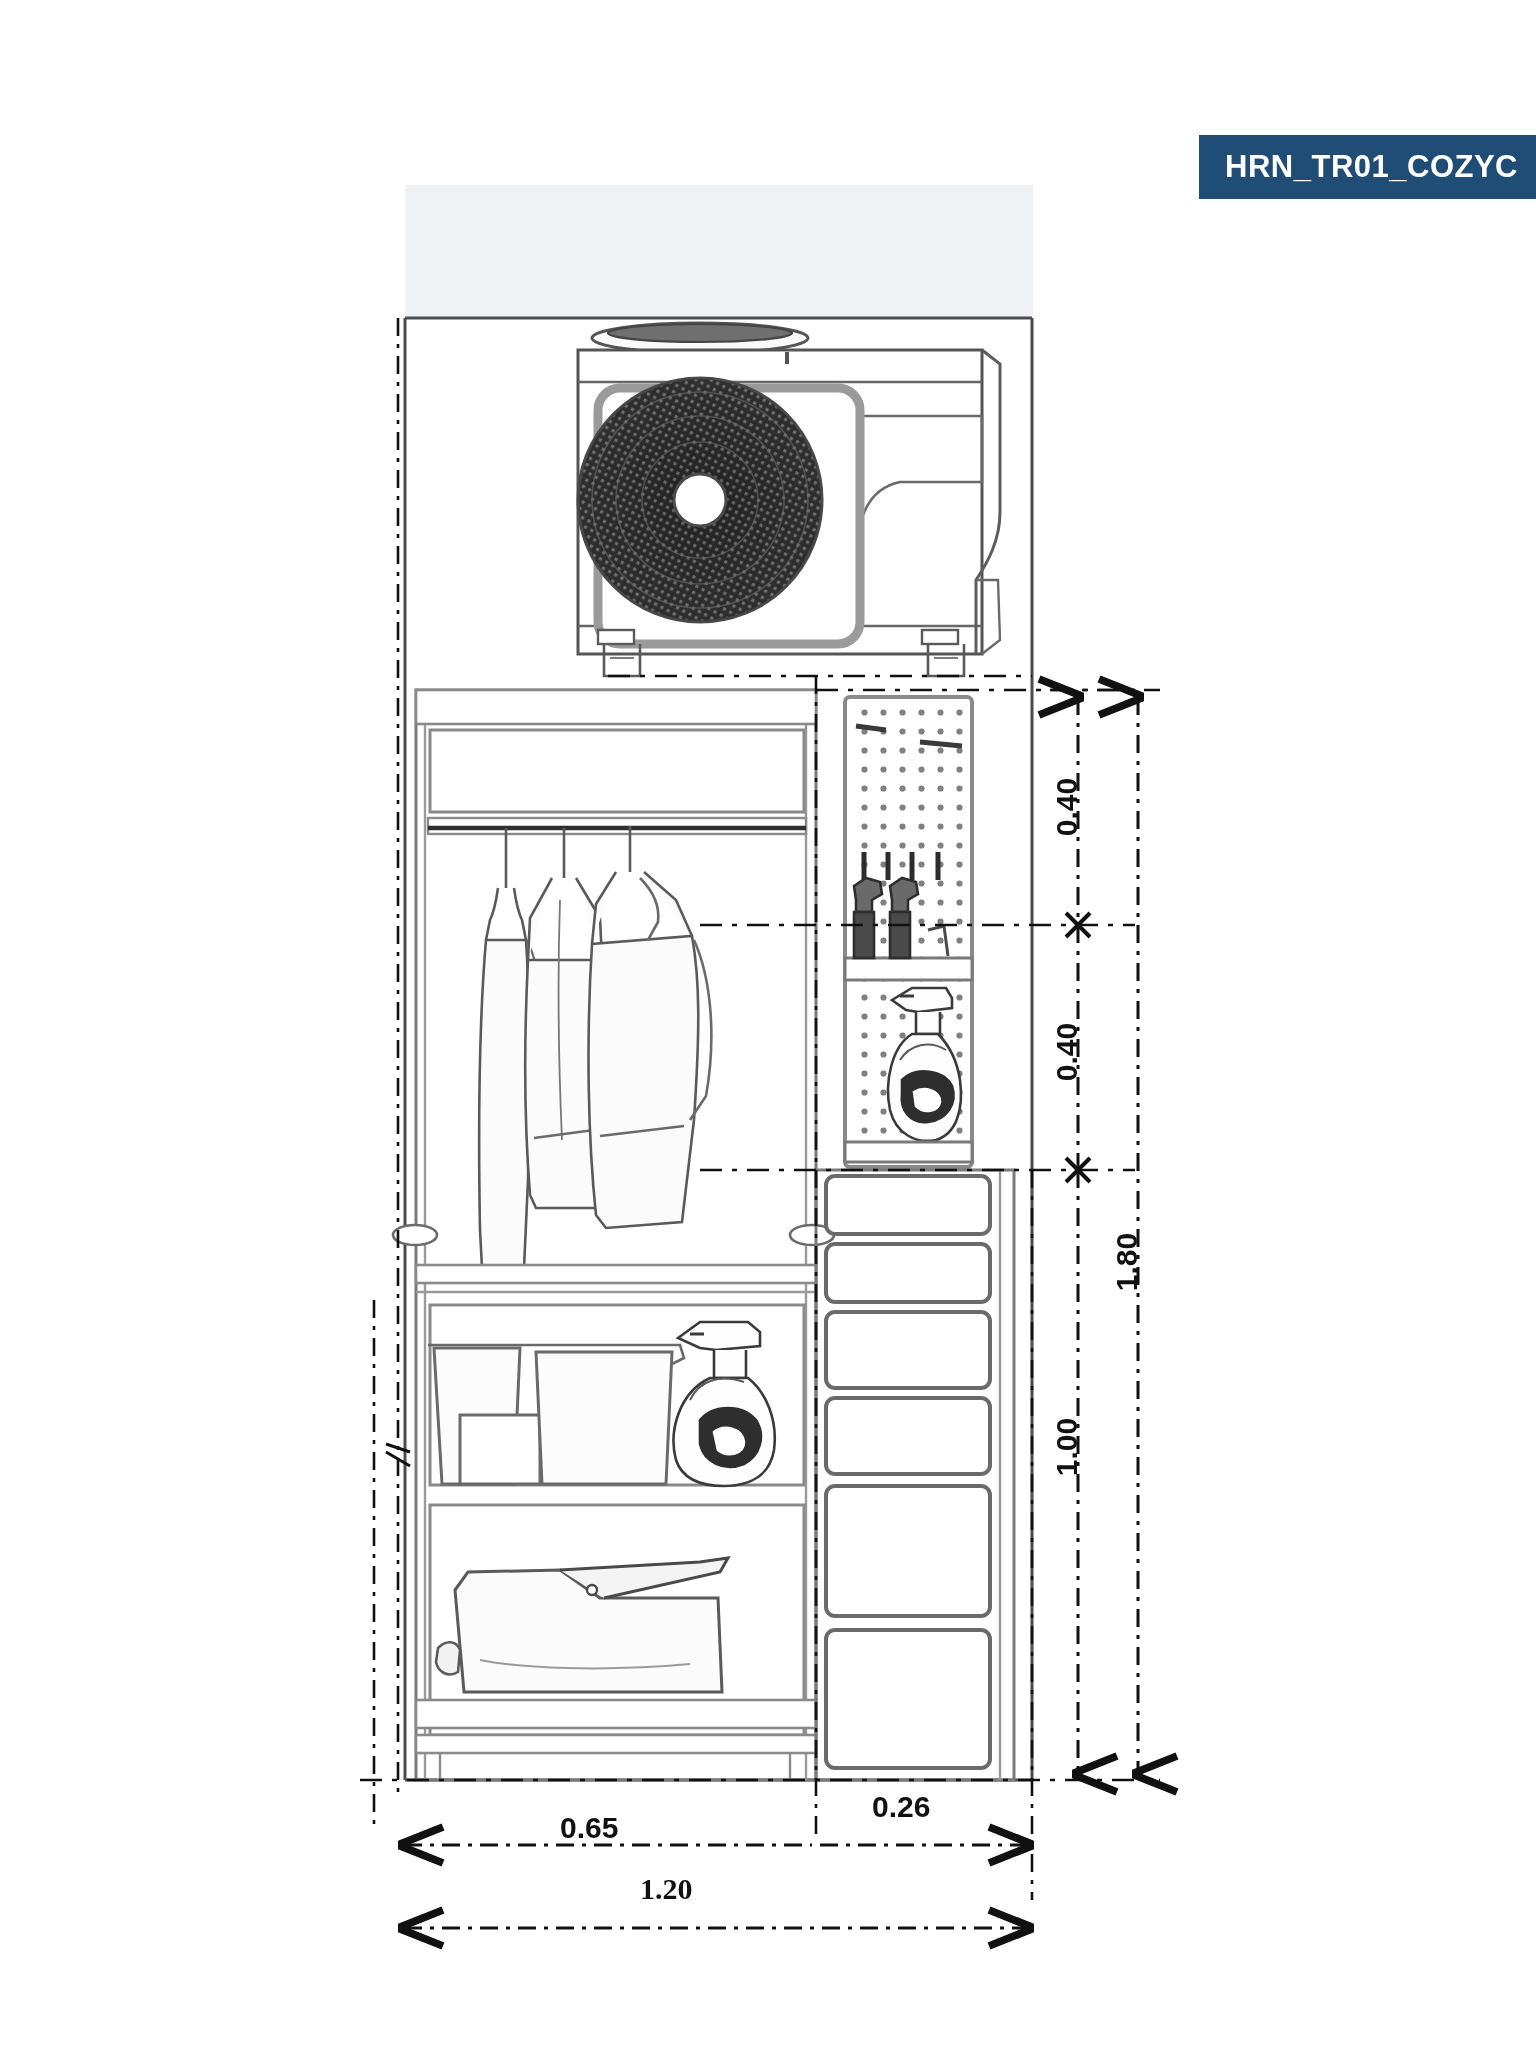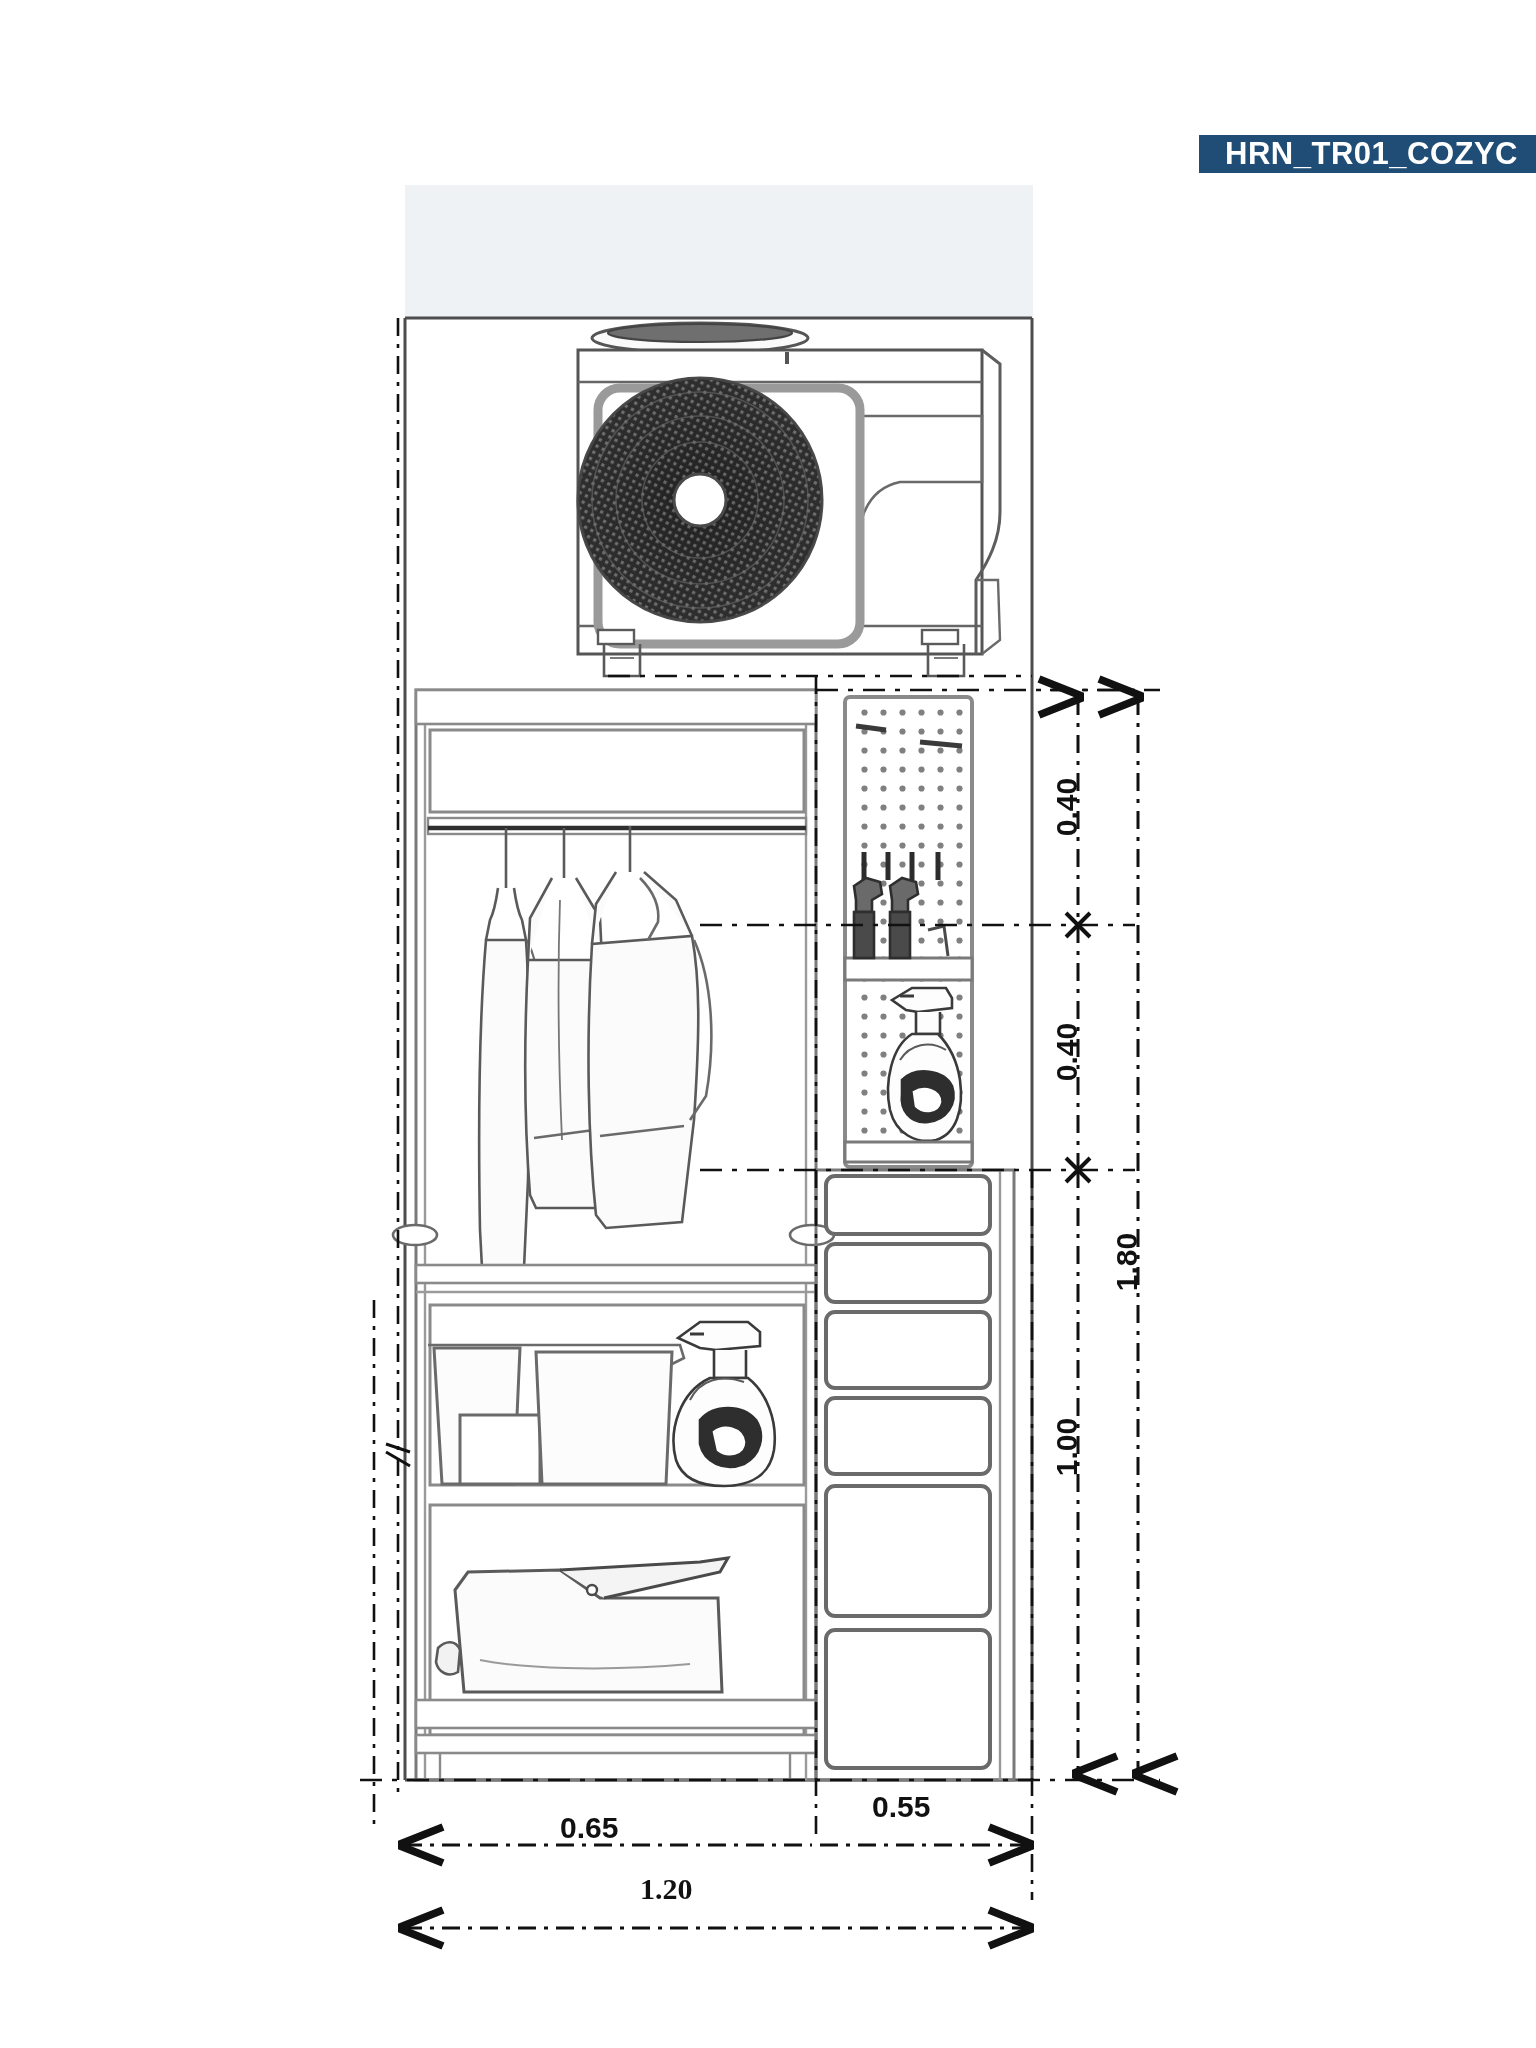--- a/index.html
+++ b/index.html
@@ -1,20 +1,20 @@
 <!DOCTYPE html>
 <html><head>
 <meta charset="utf-8">
 <style>
   html,body{margin:0;padding:0;background:#ffffff;}
   body{width:1536px;height:2048px;position:relative;overflow:hidden;
        font-family:"Liberation Sans", sans-serif;}
   .abs{position:absolute;}
   #badge{
-    right:0;top:135px;height:38px;
+    right:0;top:135px;height:64px;
     background:#1f4d75;color:#ffffff;
     display:flex;align-items:center;
     padding:0 18px 0 26px;
     font-size:31px;font-weight:bold;letter-spacing:.5px;
     white-space:nowrap;
   }
   #ceiling-band{
     left:405px;top:185px;width:628px;height:133px;
     background:#eef2f4;border-bottom:1px solid #cfd6da;
   }
@@ -297,15 +297,15 @@
 <div class="dimtxt vtxt" style="left:1022px;top:790px;width:90px;text-align:center;">0.40</div>
 
 <div class="dimtxt vtxt" style="left:1022px;top:1035px;width:90px;text-align:center;">0.40</div>
 
 <div class="dimtxt vtxt" style="left:1022px;top:1430px;width:90px;text-align:center;">1.00</div>
 
 <div class="dimtxt vtxt" style="left:1082px;top:1245px;width:90px;text-align:center;">1.80</div>
 
 <div class="dimtxt" style="left:560px;top:1811px;">0.65</div>
 
-<div class="dimtxt" style="left:872px;top:1790px;">0.55</div>
+<div class="dimtxt" style="left:872px;top:1790px;">0.26</div>
 
 <div class="dimtxt" style="left:640px;top:1872px;font-family:Liberation Serif, serif;">1.20</div>
 
 </body></html>

